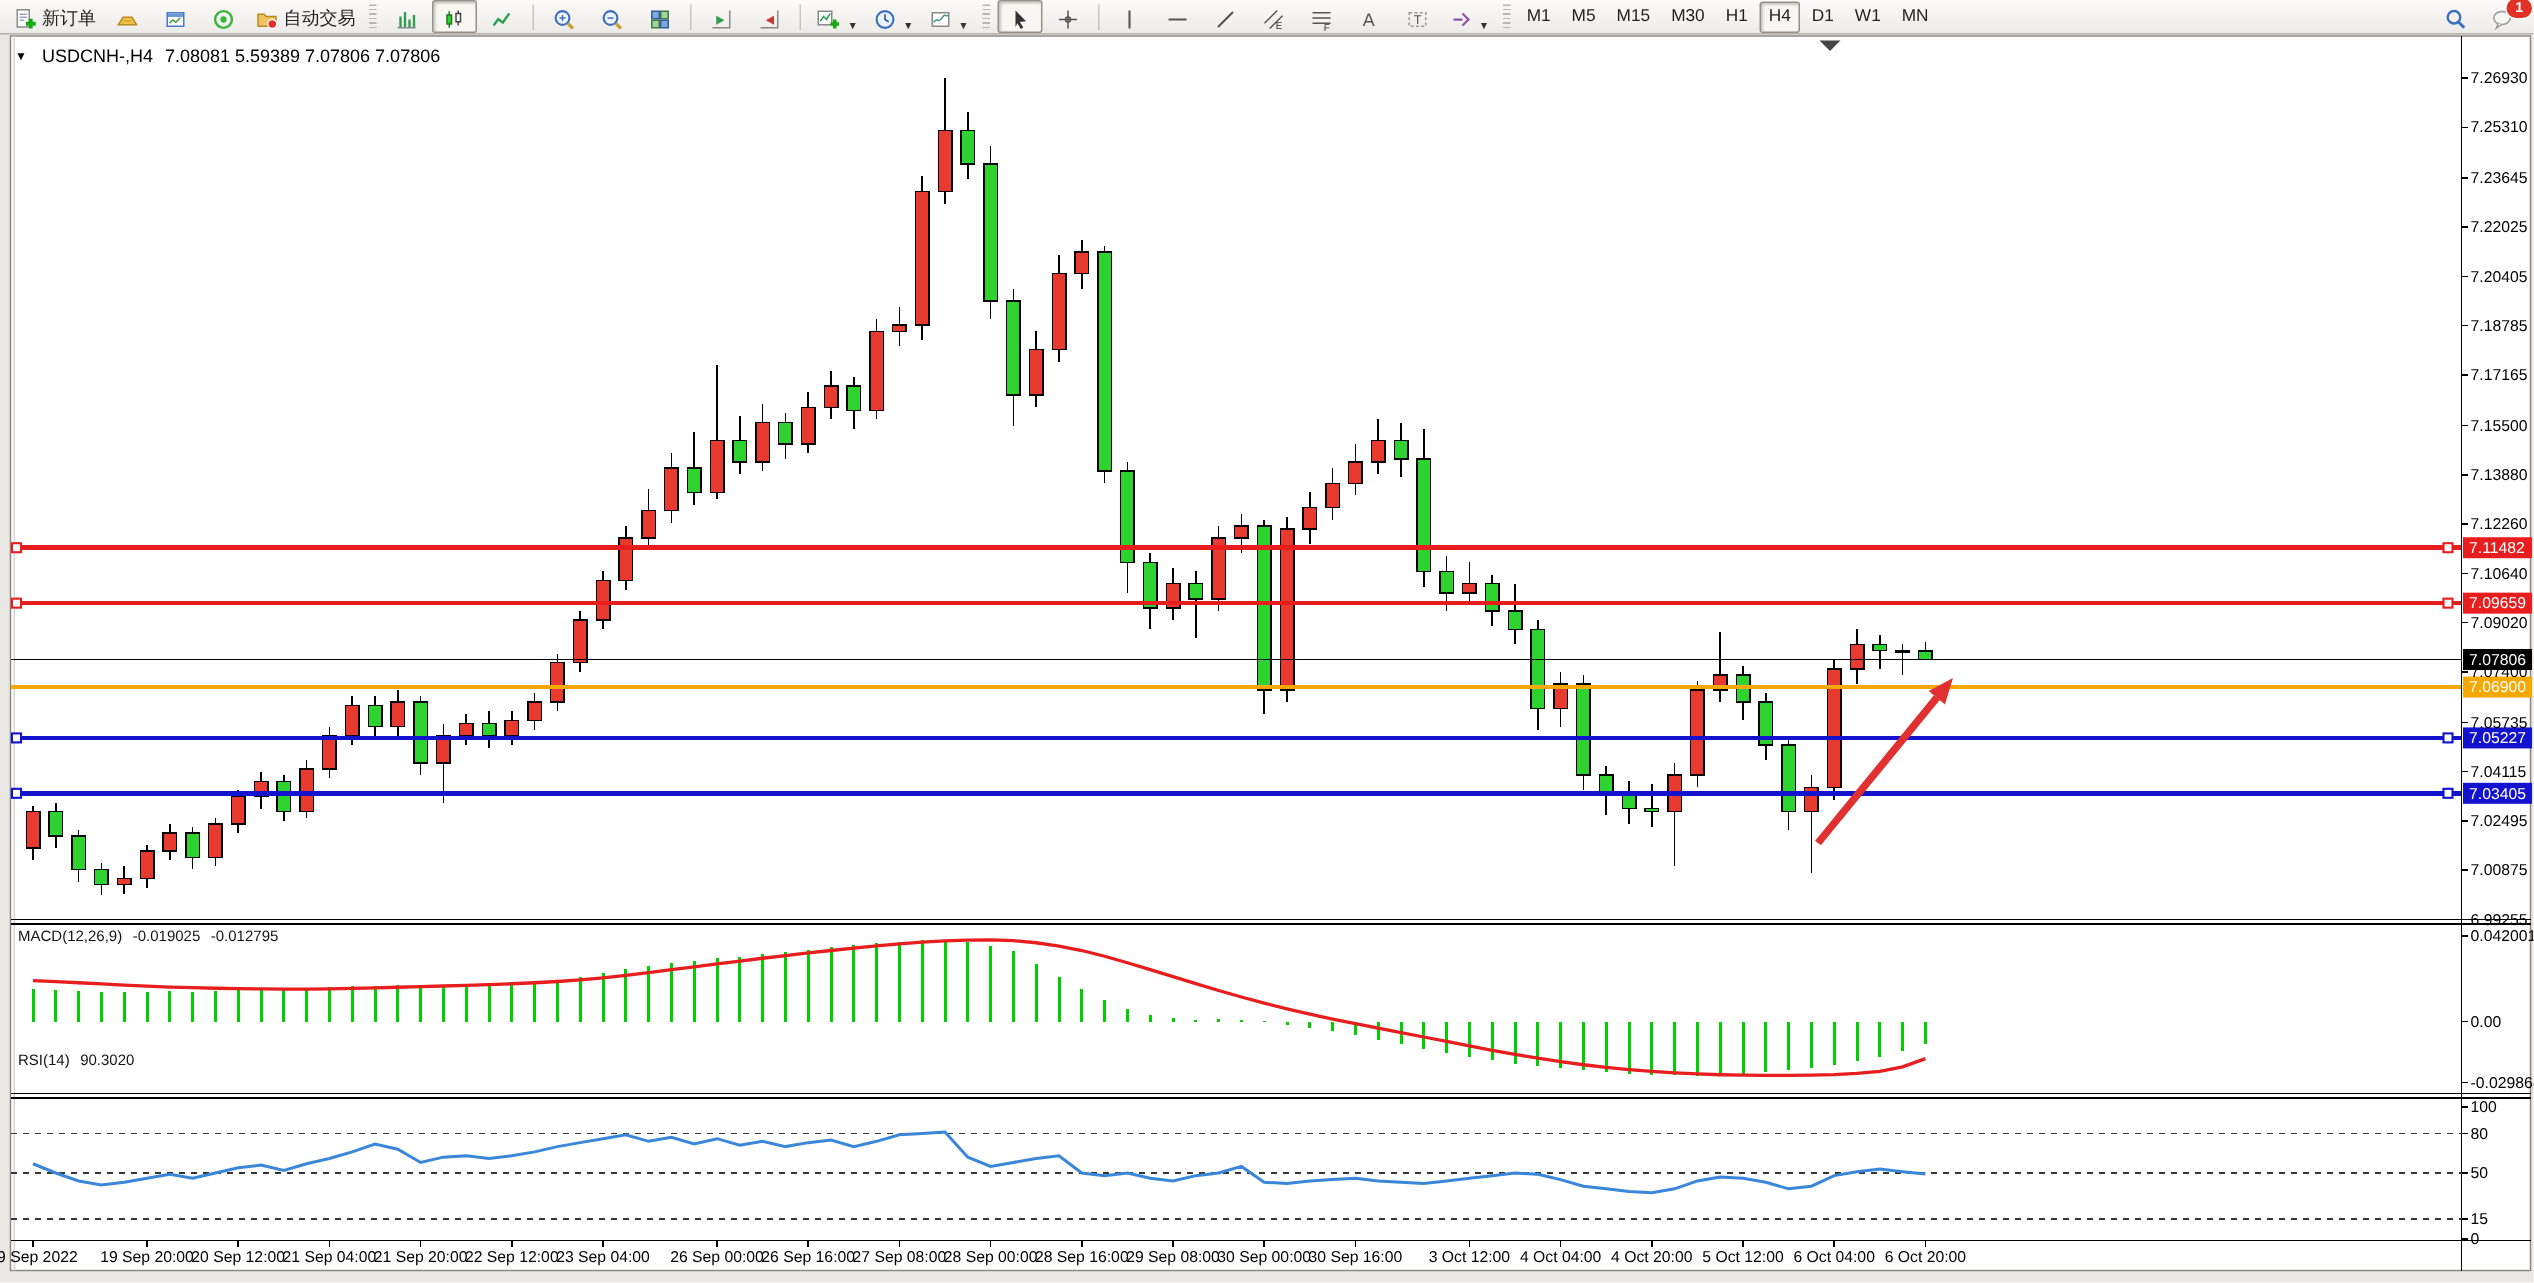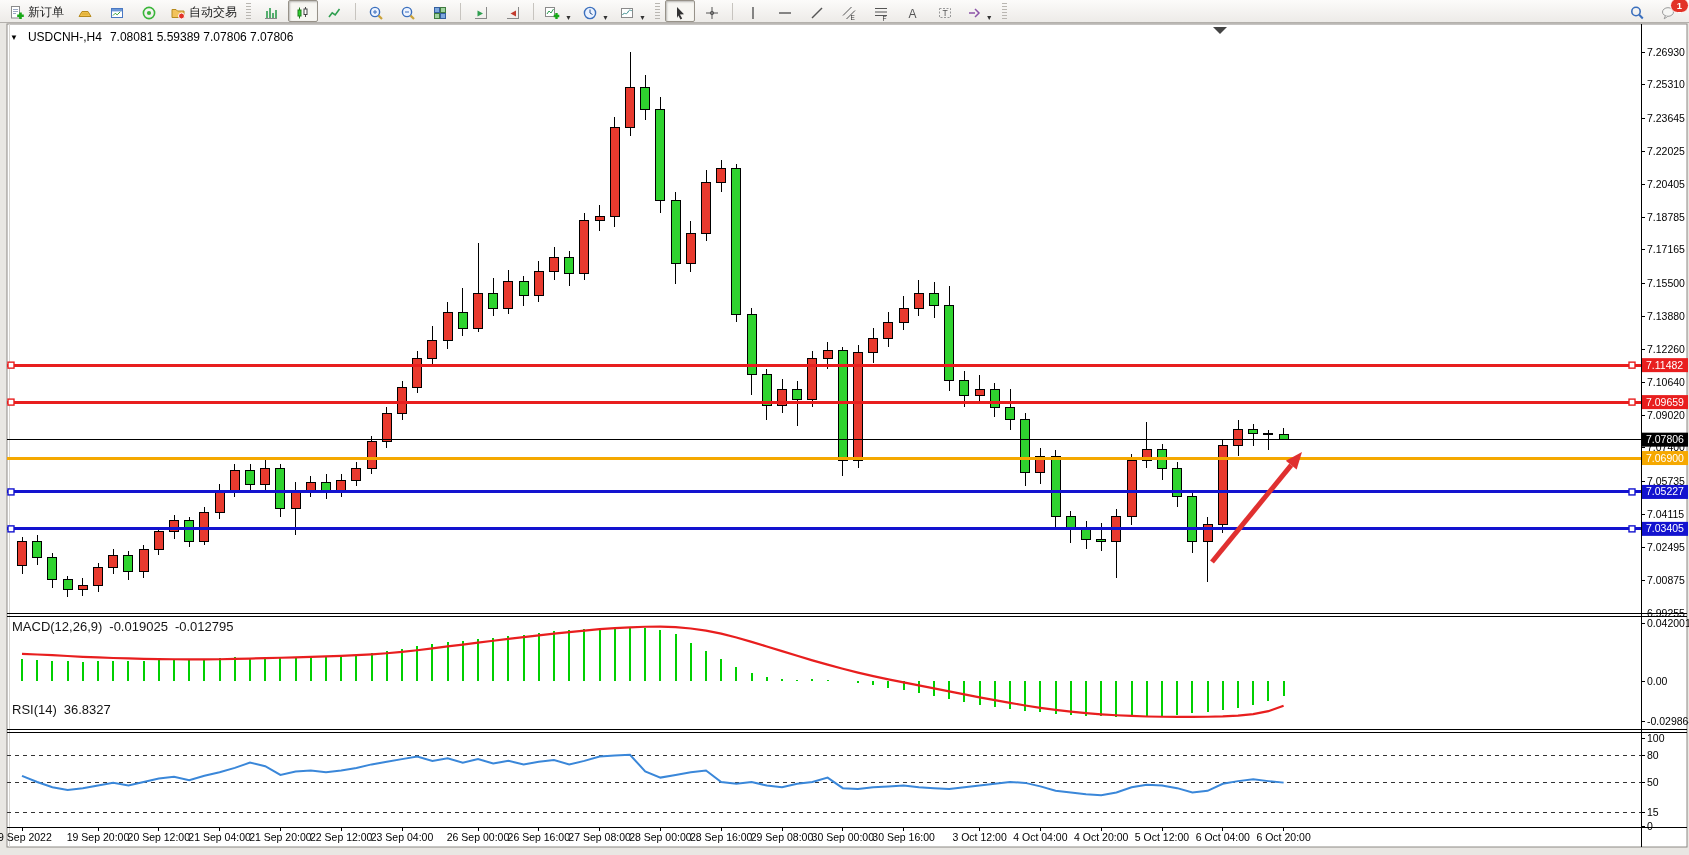--- a/index.html
+++ b/index.html
@@ -14,21 +14,21 @@
   .sep{width:1px;height:17px;background:#c7c4bf;margin:0 3px;}
   .grip{width:5px;height:17px;margin:0 3px;background:repeating-linear-gradient(180deg,#b9b6b1 0 1px,rgba(0,0,0,0) 1px 3px);}
   .spacer{flex:1;}
   .caret{font-size:7px;color:#333;margin-left:1px;}
   .ic{display:block;}
   .chatwrap{position:relative;}
   .nbadge{position:absolute;top:-3px;right:-6px;background:#e23227;color:#fff;font-size:9.5px;line-height:13px;min-width:13px;text-align:center;border-radius:8px;border:1px solid #fff;padding:0 2px;font-weight:bold;}
   
   .chart-title{position:absolute;left:10px;top:30px;font-size:12px;color:#000;z-index:4;display:flex;gap:8px;align-items:center;}
   .sym-caret{font-size:8px;color:#000;margin-right:2px;}
-  .ind-title{position:absolute;font-size:13px;color:#141414;z-index:4;display:flex;gap:7px;}
+  .ind-title{position:absolute;font-size:10px;color:#141414;z-index:4;display:flex;gap:7px;}
   #macdTitle{left:12px;top:619px;}
   #rsiTitle{left:12px;top:702px;}
   svg text{font-family:"Liberation Sans",sans-serif;}
 </style>
 </head>
 <body>
 
 <div class="app">
 
   <div class="toolbar">
@@ -196,20 +196,31 @@
           <text x="5.5" y="11" font-size="8.5" fill="#555">T</text>
         </svg>
     </div>
     <div class="tbtn">
       <svg class="ic" width="16" height="16" viewBox="0 0 16 16">
           <path d="M3 11h6M9 7l4 4-4 4" transform="translate(0,-3)" stroke="#8c53a8" fill="none" stroke-width="1.5"></path>
         </svg>
       <span class="caret">▼</span>
     </div>
     <div class="grip"></div>
+    <div id="tfs" style="display:flex;gap:2px;">
+        <div class="tf-btn">M1</div>
+        <div class="tf-btn">M5</div>
+        <div class="tf-btn">M15</div>
+        <div class="tf-btn">M30</div>
+        <div class="tf-btn">H1</div>
+        <div class="tf-btn pressed">H4</div>
+        <div class="tf-btn">D1</div>
+        <div class="tf-btn">W1</div>
+        <div class="tf-btn">MN</div>
+      </div>
     <div class="spacer"></div>
     <div class="tbtn">
       <svg class="ic" width="16" height="16" viewBox="0 0 16 16">
           <circle cx="7" cy="6.5" r="4.2" fill="none" stroke="#3b6fbd" stroke-width="1.6"></circle>
           <line x1="10.2" y1="9.8" x2="13.8" y2="13.5" stroke="#3b6fbd" stroke-width="2"></line>
         </svg>
     </div>
     <div class="tbtn chatwrap">
       <svg class="ic" width="18" height="16" viewBox="0 0 18 16">
           <ellipse cx="8" cy="7" rx="5.5" ry="4.3" fill="#f6f6f4" stroke="#9a9a9a"></ellipse>
@@ -625,15 +636,15 @@
     <span>USDCNH-,H4</span>
     <span>7.08081 5.59389 7.07806 7.07806</span>
   </div>
   <div class="ind-title" id="macdTitle">
     <span>MACD(12,26,9)</span>
     <span>-0.019025</span>
     <span>-0.012795</span>
   </div>
   <div class="ind-title" id="rsiTitle">
     <span>RSI(14)</span>
-    <span>36.8327</span>
+    <span>90.3020</span>
   </div>
 </div>
 
 </body></html>

